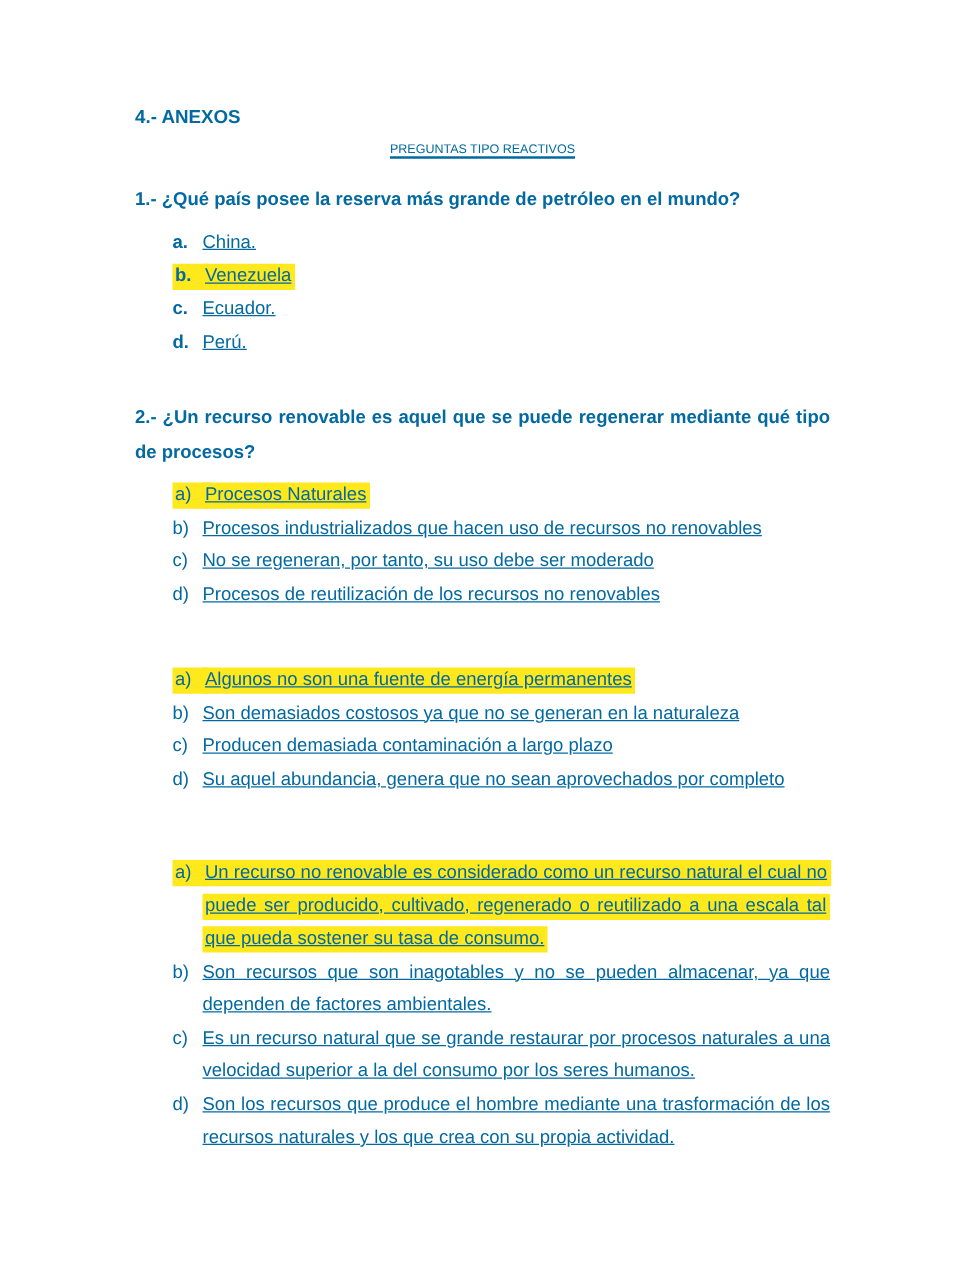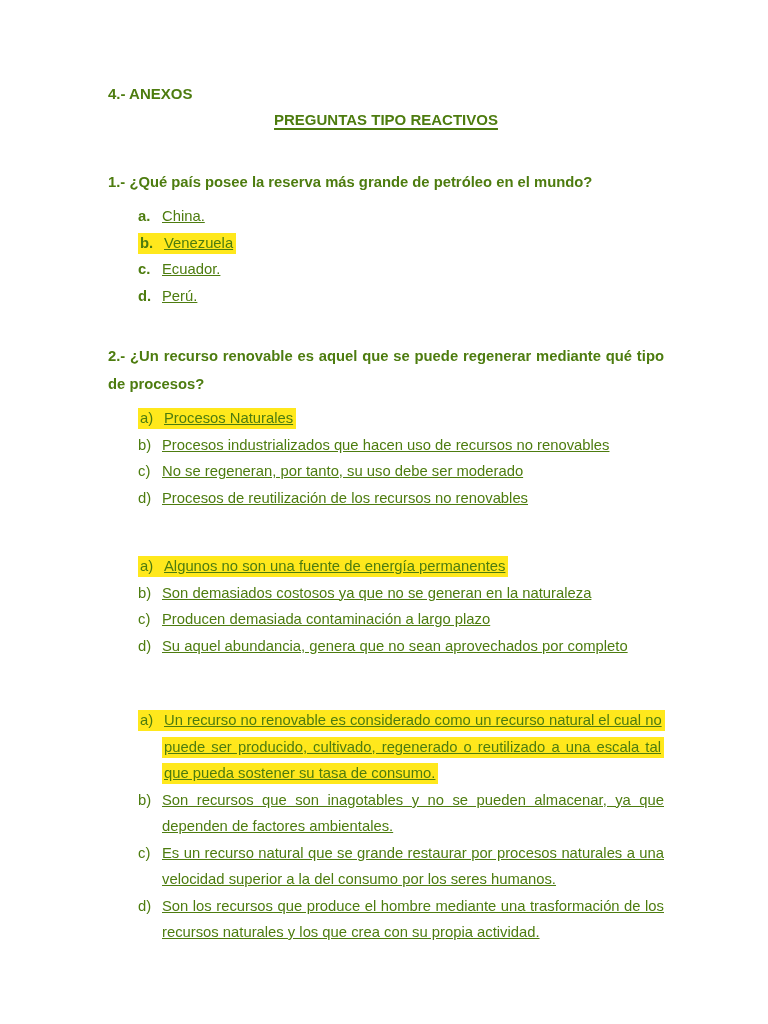--- a/index.html
+++ b/index.html
@@ -6,45 +6,45 @@
     margin: 0;
     padding: 0;
     background: #ffffff;
   }
   .page {
     position: relative;
     width: 768px;
     height: 1024px;
     background: #ffffff;
     font-family: "Liberation Sans", "DejaVu Sans", sans-serif;
-    color: #4d7c0f;
+    color: #0369a1;
     font-size: 14.8px;
     box-sizing: border-box;
     padding: 84px 104px 0 108px;
     overflow: hidden;
   }
   .section-title {
     margin: 0;
     font-weight: bold;
     font-size: 15px;
     line-height: 20px;
   }
   .doc-title {
     margin: 6px 0 0 0;
     text-align: center;
-    font-weight: bold;
-    font-size: 15px;
+    font-weight: normal;
+    font-size: 10px;
     line-height: 20px;
   }
   .doc-title .u {
     text-decoration: underline;
     text-underline-offset: 3px;
     text-decoration-thickness: 1.5px;
   }
-  .question { margin-top: 38px; }
+  .question { margin-top: 16px; }
   .question.q2 { margin-top: 33px; }
   .question.q3 { margin-top: 42px; }
   .question.q4 { margin-top: 48px; }
   .stem {
     margin: 0;
     font-weight: bold;
     line-height: 28px;
     text-align: justify;
   }
   .opts { margin-top: 7px; }

